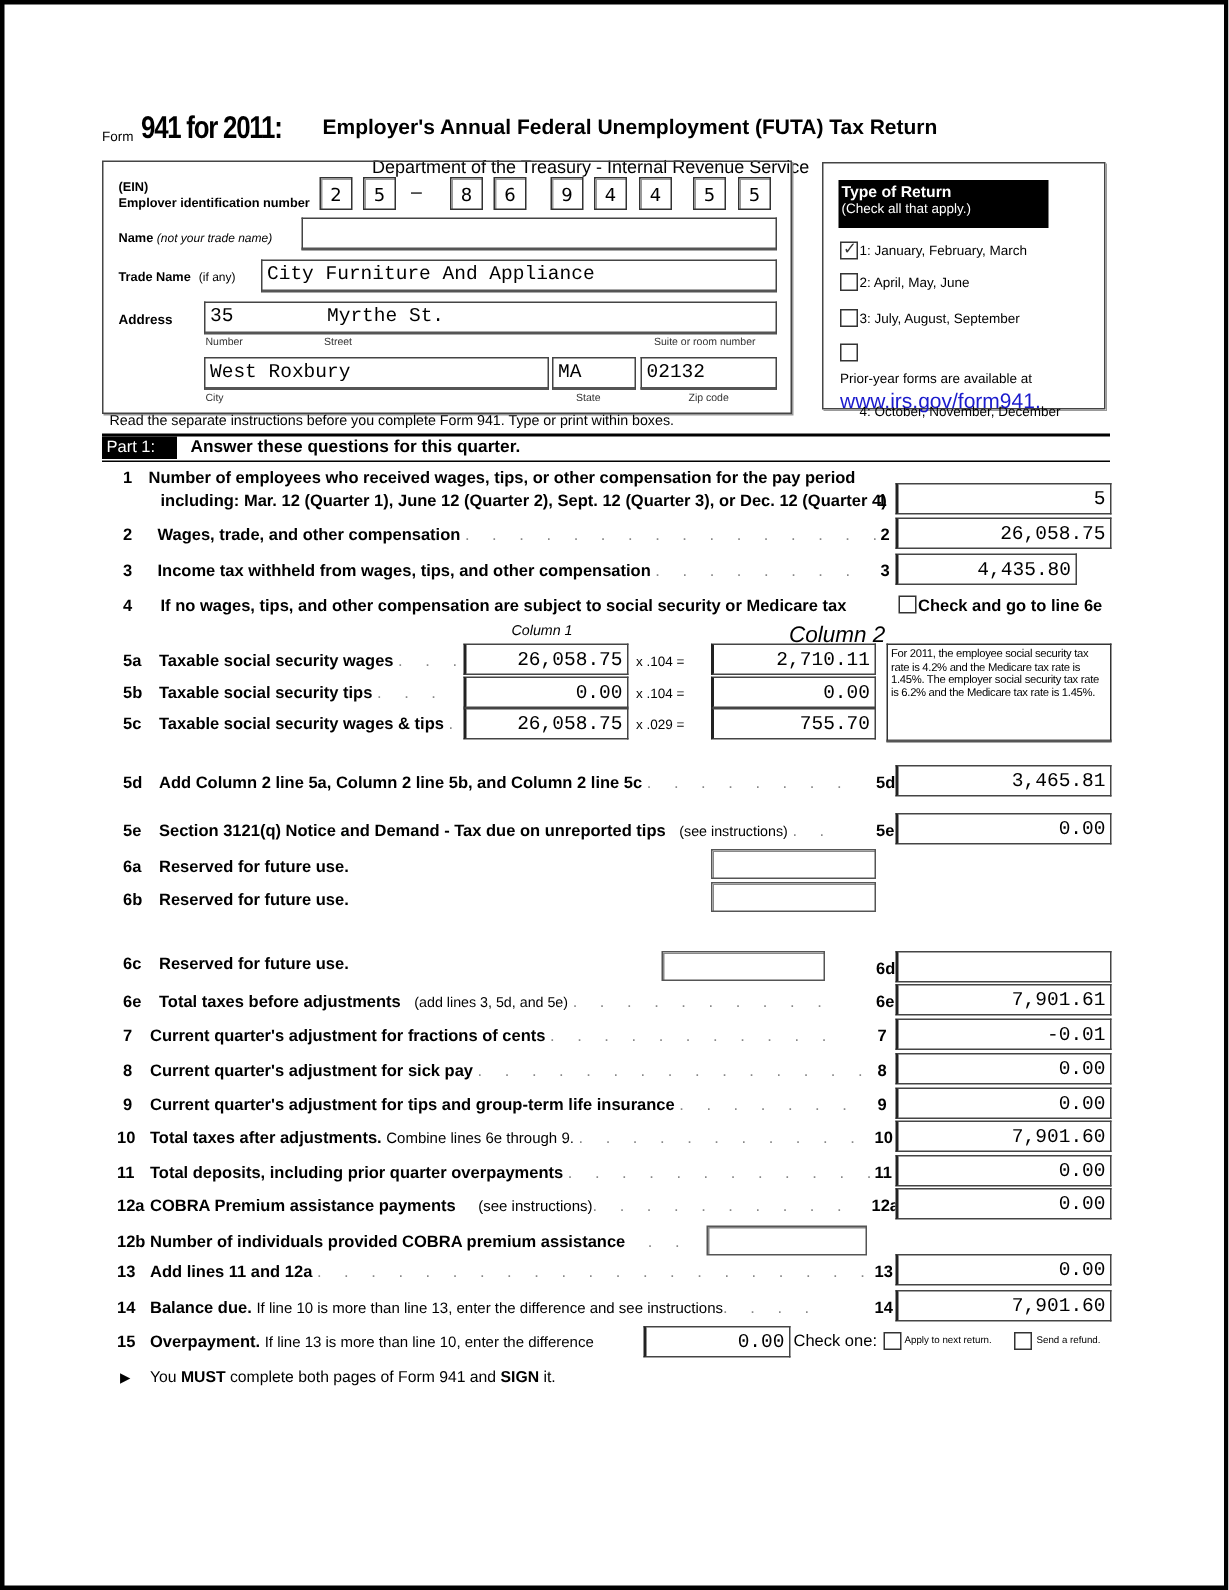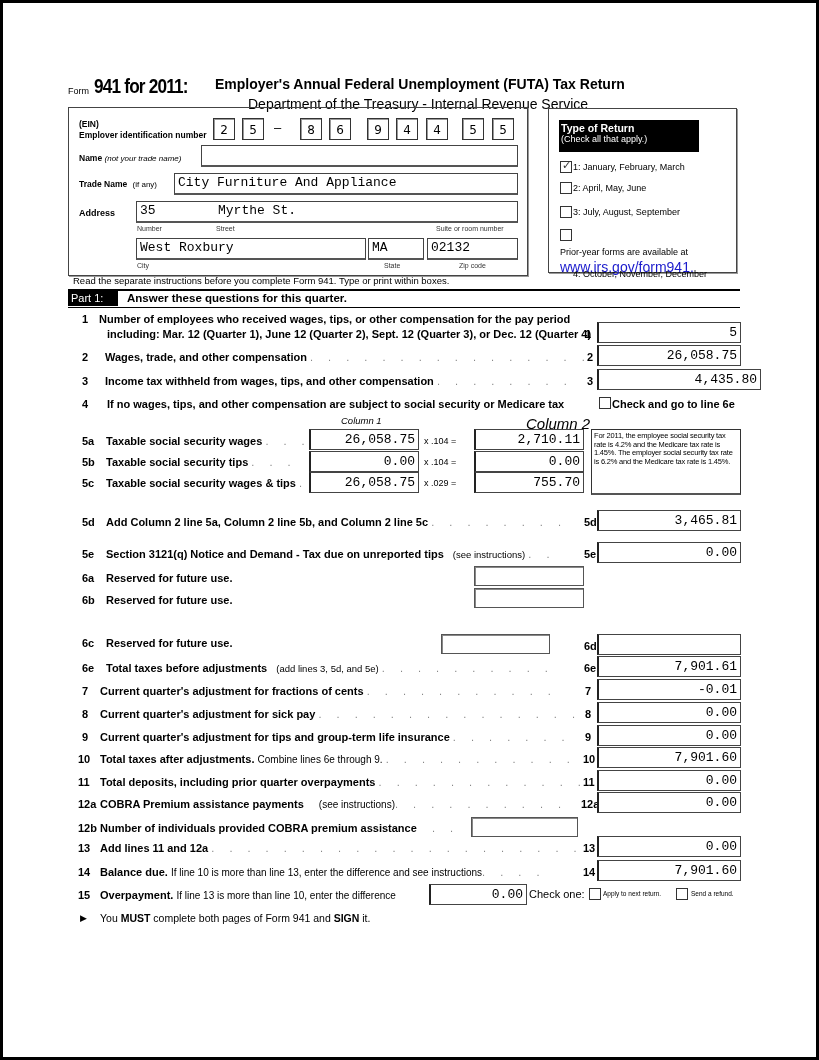--- a/index.html
+++ b/index.html
@@ -18,21 +18,21 @@
   .txtin { position:absolute; border:1px solid #444; border-bottom:2px solid #555; box-sizing:border-box; font-family:"Liberation Mono", monospace; font-size:13px; padding-left:3px; line-height:18px; height:22px; background:#fff; }
 </style>
 </head>
 <body>
 
 <div class="frame"></div>
 
 <div class="abs" style="left:68px;top:86px;font-size:9px;">Form</div>
 <div class="abs" style="left:94px;top:74px;font-size:21px;font-weight:bold;letter-spacing:-1px;transform:scaleX(0.82);transform-origin:left;">941 for 2011:</div>
 <div class="abs" style="left:215px;top:76px;font-size:14px;font-weight:bold;">Employer's Annual Federal Unemployment (FUTA) Tax Return</div>
-<div class="abs" style="left:248px;top:96px;font-size:14px;">Department of the Treasury - Internal Revenue Service</div>
+<div class="abs" style="left:248px;top:104px;font-size:12px;">Department of the Treasury - Internal Revenue Service</div>
 
 <div class="abs" style="left:68px;top:107px;width:458px;height:167px;border:1px solid #444;box-shadow:1px 1px 0 #999;"></div>
 <div class="abs" style="left:79px;top:119px;font-size:8.5px;font-weight:bold;line-height:11px;">
   <div>(EIN)</div>
   <div>Emplover identification number</div>
 </div>
 <div class="ein" style="left:213px;">2</div>
 <div class="ein" style="left:242px;">5</div>
 <div class="abs" style="left:274px;top:120px;font-size:13px;">–</div>
 <div class="ein" style="left:300px;">8</div>
@@ -99,21 +99,21 @@
 <div class="valbox" style="left:597px;top:322px;width:144px;">5</div>
 
 <div class="num" style="left:82px;top:351px;">2</div>
 <div class="lbl" style="left:105px;top:351px;"><span>Wages, trade, and other compensation</span> <span class="dots">. . . . . . . . . . . . . . . .</span></div>
 <div class="num" style="left:587px;top:351px;">2</div>
 <div class="valbox" style="left:597px;top:345px;width:144px;">26,058.75</div>
 
 <div class="num" style="left:82px;top:375px;">3</div>
 <div class="lbl" style="left:105px;top:375px;"><span>Income tax withheld from wages, tips, and other compensation</span> <span class="dots">. . . . . . . .</span></div>
 <div class="num" style="left:587px;top:375px;">3</div>
-<div class="valbox" style="left:597px;top:369px;width:164px;">4,435.80</div>
+<div class="valbox" style="left:597px;top:369px;width:121px;">4,435.80</div>
 
 <div class="num" style="left:82px;top:398px;">4</div>
 <div class="lbl" style="left:107px;top:398px;">If no wages, tips, and other compensation are subject to social security or Medicare tax</div>
 <div class="cb" style="left:599px;top:397px;"></div>
 <div class="lbl" style="left:612px;top:398px;">Check and go to line 6e</div>
 
 <div class="abs" style="left:341px;top:415px;font-size:9.5px;font-style:italic;">Column 1</div>
 <div class="abs" style="left:526px;top:415px;font-size:15px;font-style:italic;">Column 2</div>
 
 <div class="num" style="left:82px;top:435px;">5a</div>

